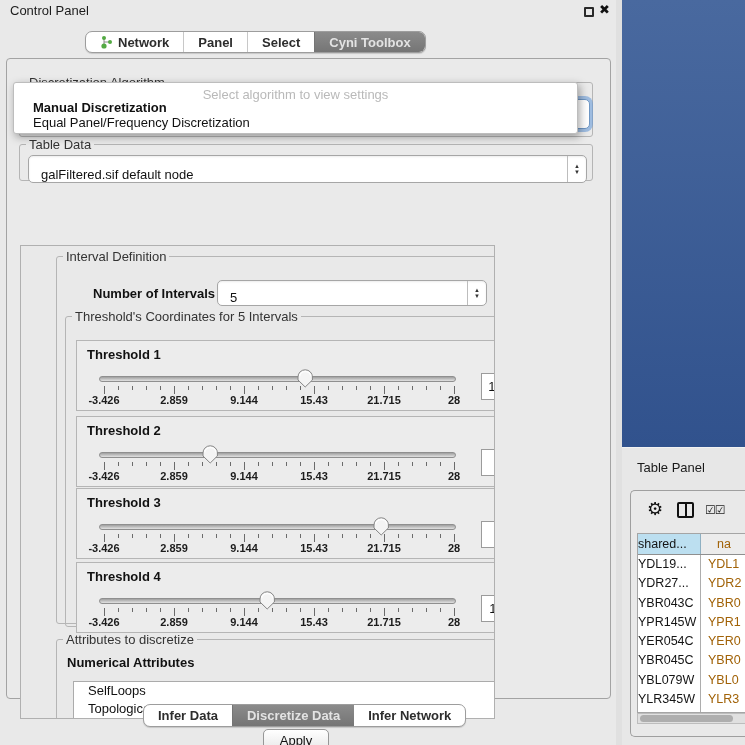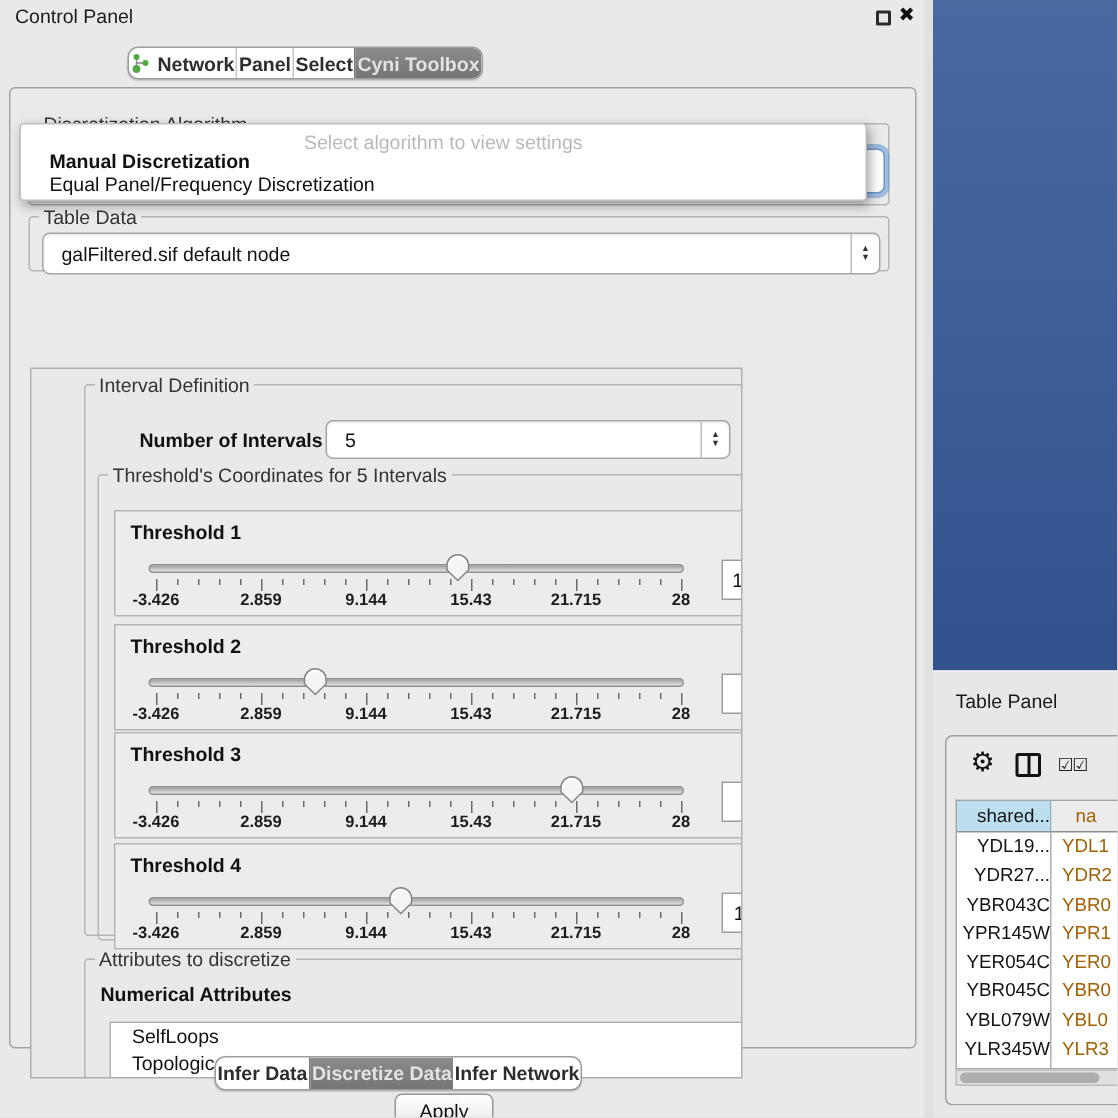--- a/index.html
+++ b/index.html
@@ -8,38 +8,38 @@
     font-family:"Liberation Sans","DejaVu Sans",sans-serif;background:#e9e9e9;}
 
   
   .titlebar{position:absolute;left:0;top:0;width:616px;height:20px;}
   .titlebar .t{position:absolute;left:10px;top:3px;font-size:13px;color:#1c1c1c;}
   .float-ic{position:absolute;left:584px;top:7px;width:10px;height:10px;border:2px solid #2a2a2a;border-radius:1px;}
   .close-ic{position:absolute;left:599px;top:2px;font-size:13px;font-weight:bold;color:#111;}
 
   .segbar{position:absolute;display:flex;background:#fff;border:1px solid #9d9d9d;border-radius:7px;overflow:hidden;
     box-shadow:0 1px 1px rgba(0,0,0,.15);}
-  .seg{display:flex;align-items:center;gap:5px;padding:2px 1px;font-size:13px;font-weight:bold;color:#2d2d2d;
+  .seg{display:flex;align-items:center;gap:5px;padding:2px 14px;font-size:13px;font-weight:bold;color:#2d2d2d;
     border-left:1px solid #c8c8c8;white-space:nowrap;}
   .seg:first-child{border-left:none;}
   .seg.sel{background:linear-gradient(#8b8b8b,#757575);color:#e3e3e3;border-left-color:#757575;}
   .seg.sel + .seg{border-left:none;}
   #topTabs{left:85px;top:31px;height:22px;}
   #bottomTabs{left:143px;top:704px;height:23px;}
 
   .contentBox{position:absolute;left:6px;top:58px;width:605px;height:641px;border:1px solid #a3a3a3;
     border-radius:4px;background:#eaeaea;}
 
   fieldset.group{position:absolute;margin:0;padding:0;border:1px solid #b5b5b5;border-radius:3px;background:transparent;}
   fieldset.group > legend{font-size:13px;color:#333;padding:0 3px;margin-left:6px;}
   legend.green{color:#1db510;}
   legend.blue{color:#2222cc;}
 
   .combo{position:absolute;background:#fff;border:1px solid #a6a6a6;border-radius:5px;font-size:13px;color:#111;
-    display:flex;align-items:center;box-shadow:inset 0 1px 2px rgba(0,0,0,.08);}
+    display:flex;align-items:flex-end;box-shadow:inset 0 1px 2px rgba(0,0,0,.08);}
   .combo .val{padding-left:12px;flex:1;white-space:nowrap;overflow:hidden;}
   .combo .stepper{width:19px;align-self:stretch;border-left:1px solid #bdbdbd;display:flex;flex-direction:column;
     align-items:center;justify-content:center;font-size:6px;color:#333;line-height:6px;}
   .focusRing{border:1px solid #6f97c4;box-shadow:0 0 0 3px rgba(95,150,215,.55);}
 
   .scrollpane{position:absolute;left:13px;top:186px;width:475px;height:474px;border:1px solid #b0b0b0;
     background:#e9e9e9;overflow:hidden;}
   .vscroll{position:absolute;left:564px;top:1px;width:15px;height:471px;background:#f4f4f4;border-left:1px solid #c9c9c9;}
   .vscroll .thumb{position:absolute;left:2px;top:6px;width:10px;height:295px;background:linear-gradient(90deg,#c6c6c6,#ababab);border-radius:5px;}
 
@@ -81,21 +81,21 @@
   .tpHeader{position:absolute;left:15px;top:12px;font-size:13px;color:#1a1a1a;}
   .tpInner{position:absolute;left:8px;top:42px;width:115px;height:247px;border:1px solid #9f9f9f;border-right:none;
     border-radius:5px 0 0 5px;background:#e9e9e9;}
   .tpToolbar{position:absolute;left:0;top:0;width:100%;height:40px;}
   .gear{position:absolute;left:16px;top:9px;font-family:"DejaVu Sans",sans-serif;font-size:18px;color:#111;line-height:18px;}
   .splitIcon{position:absolute;left:46px;top:11px;width:17px;height:16px;border:2px solid #111;border-radius:2px;}
   .splitIcon:before{content:"";position:absolute;left:5.5px;top:0;width:2px;height:12px;background:#111;}
   .checks{position:absolute;left:74px;top:12px;font-family:"DejaVu Sans",sans-serif;font-size:12px;color:#222;letter-spacing:-1px;}
   .tpTable{position:absolute;left:6px;top:42px;width:109px;height:180px;background:#fff;border:1px solid #a5a5a5;border-right:none;overflow:hidden;font-size:12.5px;}
   .tRow{display:flex;height:19.3px;line-height:19.3px;}
-  .tCell1{width:63px;text-align:right;border-right:1px solid #adadad;overflow:hidden;white-space:nowrap;color:#141414;}
+  .tCell1{width:63px;text-align:left;border-right:1px solid #adadad;overflow:hidden;white-space:nowrap;color:#141414;}
   .tCell2{flex:1;padding-left:7px;overflow:hidden;white-space:nowrap;color:#a16207;}
   .tHead{height:21px;line-height:21px;border-bottom:1px solid #8f8f8f;}
   .tHead .tCell1{background:#bcdff0;border-right:1px solid #8fb0c2;}
   .tHead .tCell2{background:#ececec;padding-left:16px;}
   .hscroll{position:absolute;left:6px;top:222px;width:109px;height:11px;background:#e0e0e0;border:1px solid #bdbdbd;border-right:none;}
   .hscroll .thumb{position:absolute;left:2px;top:1px;width:93px;height:7px;background:#aeaeae;border-radius:4px;}
 </style>
 </head>
 <body>
 

